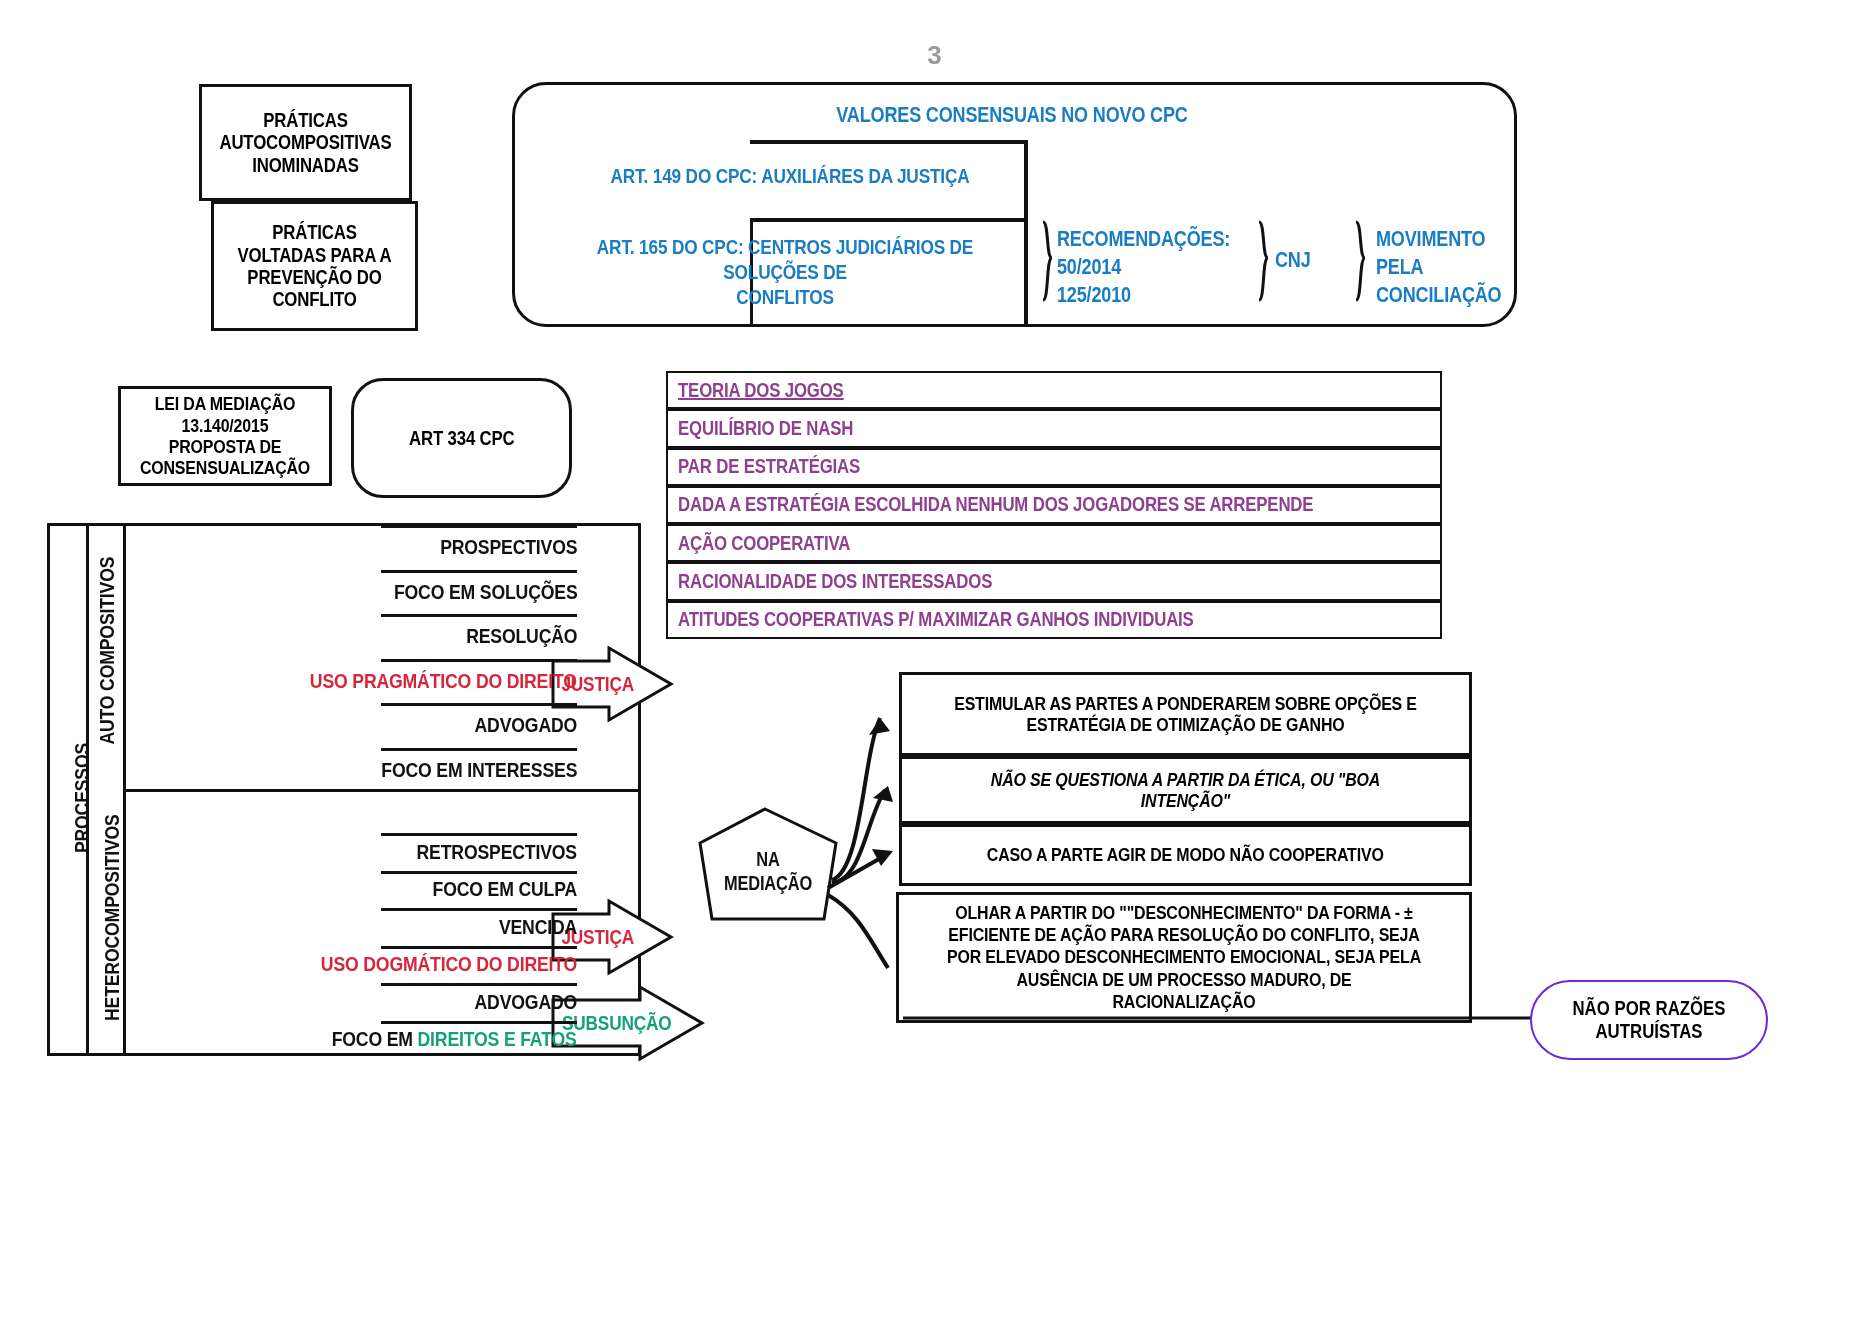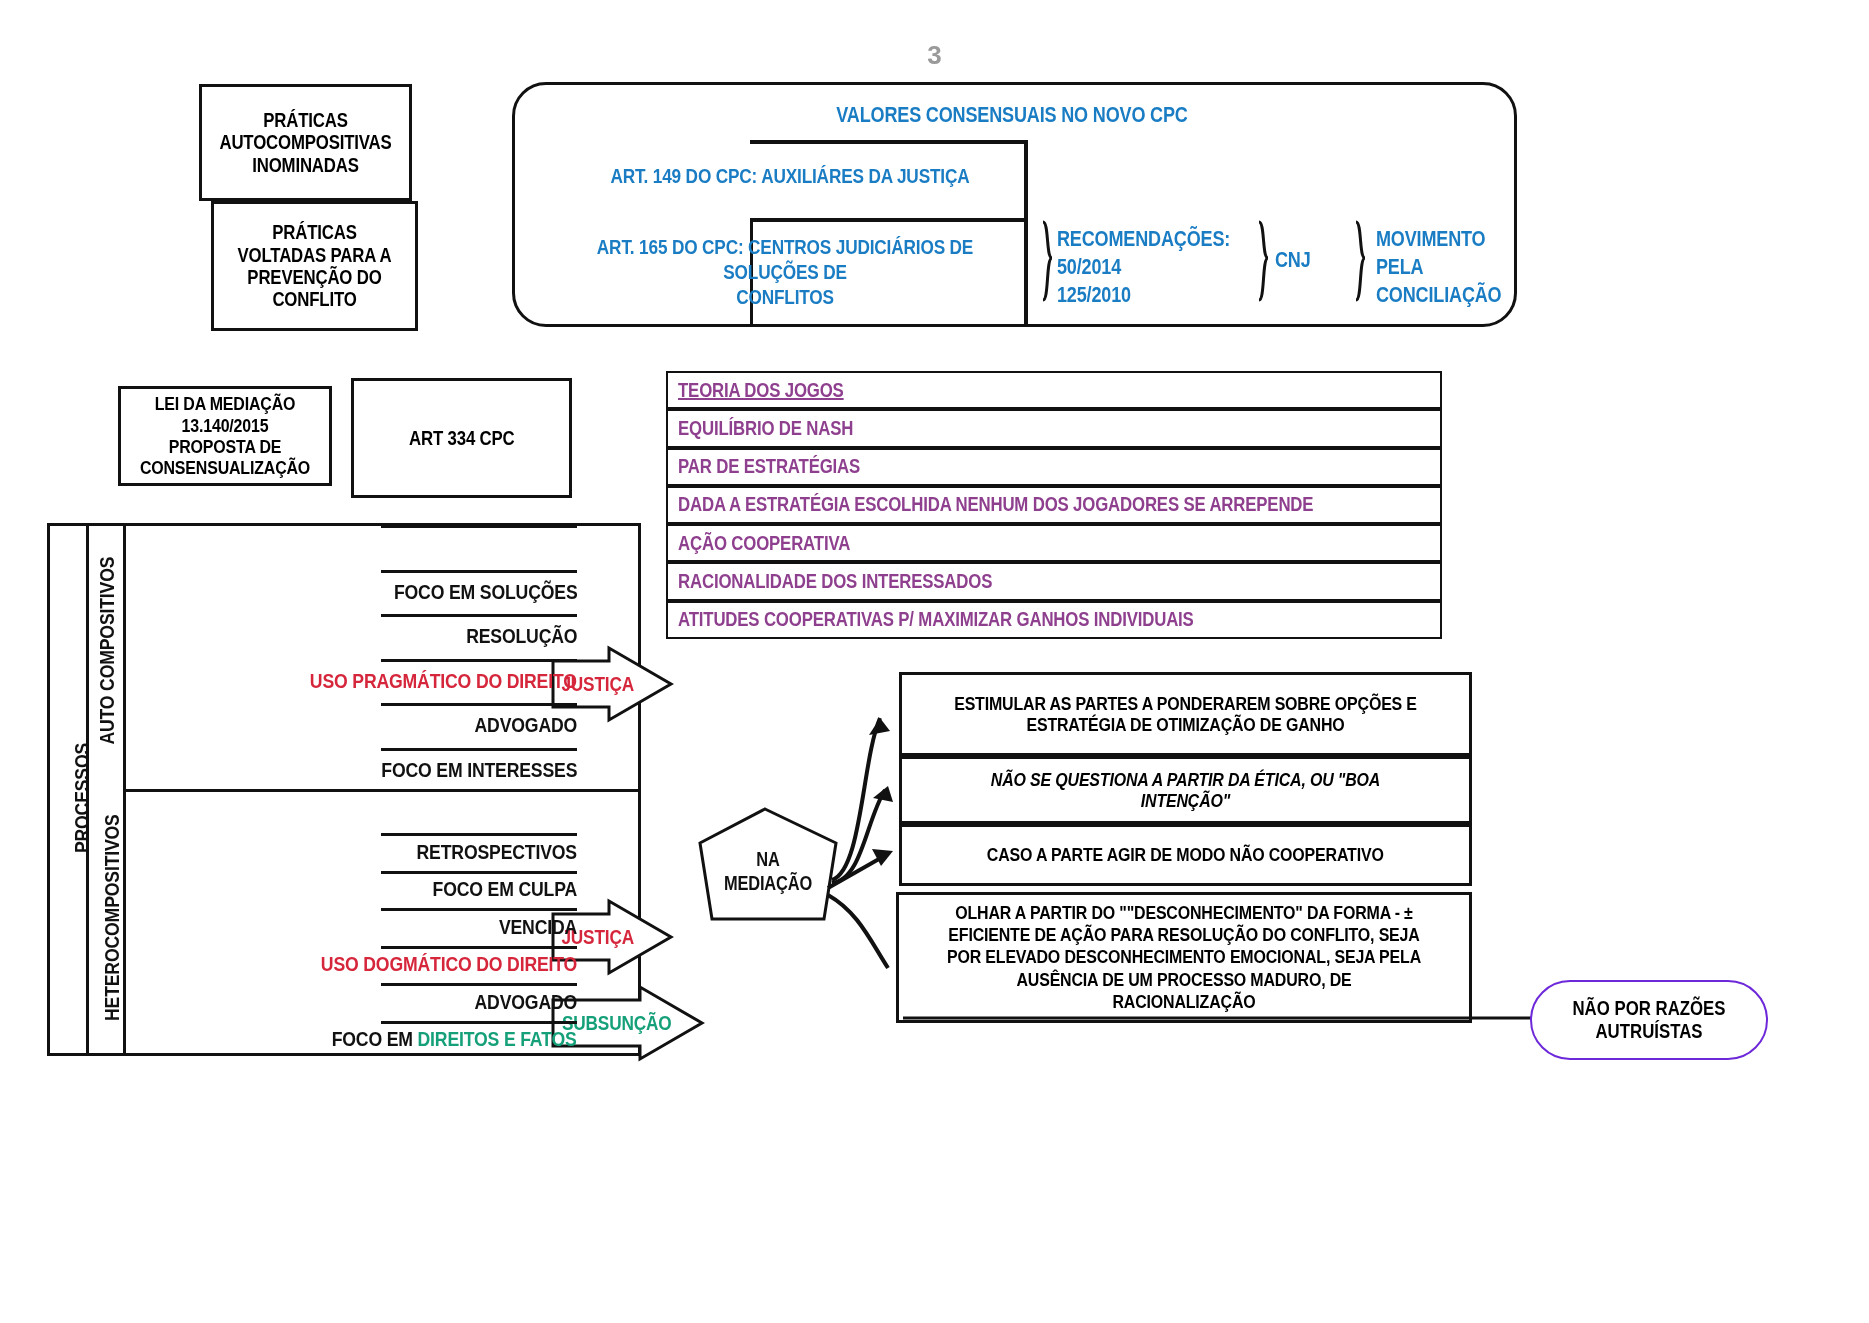--- a/index.html
+++ b/index.html
@@ -89,21 +89,21 @@
   <div class="txt cond blue" style="left:1376px;top:225px;width:180px;font-size:22px;line-height:1.28;">MOVIMENTO
 PELA
 CONCILIAÇÃO</div>
 
   <div class="box" style="left:118px;top:386px;width:214px;height:100px;">
     <div class="lbl" style="font-size:19px;">LEI DA MEDIAÇÃO
 13.140/2015 PROPOSTA DE
 CONSENSUALIZAÇÃO</div>
   </div>
 
-  <div class="box" style="left:351px;top:378px;width:221px;height:120px;">
+  <div class="box" style="left:351px;top:378px;width:221px;height:120px;border-radius:32px;">
     <div class="lbl" style="font-size:20px;">ART 334 CPC</div>
   </div>
 
   <div id="teoria-table" style="position:absolute;left:666px;top:371px;width:776px;height:268px;">
       <div class="rowcell" style="left: 0px; top: 38.2857px; width: 776px; height: 38.2857px; border-width: 2px; border-color: rgb(17, 17, 17);">
         <span class="rt purple" style="font-size: 20px; margin-left: 10px;">EQUILÍBRIO DE NASH</span>
       </div>
       <div class="rowcell" style="left: 0px; top: 0px; width: 776px; height: 38.2857px; border-width: 2px; border-color: rgb(17, 17, 17);">
         <span class="rt purple" style="font-size: 20px; margin-left: 10px; text-decoration: underline;">TEORIA DOS JOGOS</span>
       </div>
@@ -192,20 +192,23 @@
 
   <div class="txtc cond black" style="left:700px;top:848px;width:136px;font-size:20px;">NA MEDIAÇÃO</div>
 
 
   <div style="position:absolute;left:1530px;top:980px;width:238px;height:80px;border:2px solid #6d28d9;border-radius:40px;background:#fff;display:flex;align-items:center;justify-content:center;box-sizing:border-box;">
     <div class="lbl" style="font-size:20px;font-weight:bold;line-height:1.14;text-align:center;transform:scaleX(0.84);">NÃO POR RAZÕES
 AUTRUÍSTAS</div>
   </div>
 
 <div class="hline" style="left: 381px; top: 525px; width: 196px; height: 3px;"></div>
+    <div style="position: absolute; left: 300px; top: 525px; width: 277px; height: 44.5px; display: flex; align-items: center; justify-content: flex-end; box-sizing: border-box;">
+      <span class="black" style="font-weight: bold; font-size: 21px; letter-spacing: -0.2px; transform: scaleX(0.84); transform-origin: right center; white-space: nowrap;">PROSPECTIVOS</span>
+    </div>
     <div class="hline" style="left: 381px; top: 569.5px; width: 196px; height: 3px;"></div>
     <div style="position: absolute; left: 300px; top: 569.5px; width: 277px; height: 44.5px; display: flex; align-items: center; justify-content: flex-end; box-sizing: border-box;">
       <span class="black" style="font-weight: bold; font-size: 21px; letter-spacing: -0.2px; transform: scaleX(0.84); transform-origin: right center; white-space: nowrap;">FOCO EM SOLUÇÕES</span>
     </div>
     <div class="hline" style="left: 381px; top: 614px; width: 196px; height: 3px;"></div>
     <div style="position: absolute; left: 300px; top: 614px; width: 277px; height: 44.5px; display: flex; align-items: center; justify-content: flex-end; box-sizing: border-box;">
       <span class="black" style="font-weight: bold; font-size: 21px; letter-spacing: -0.2px; transform: scaleX(0.84); transform-origin: right center; white-space: nowrap;">RESOLUÇÃO</span>
     </div>
     <div class="hline" style="left: 381px; top: 658.5px; width: 196px; height: 3px;"></div>
     <div style="position: absolute; left: 300px; top: 658.5px; width: 277px; height: 44.5px; display: flex; align-items: center; justify-content: flex-end; box-sizing: border-box;">

